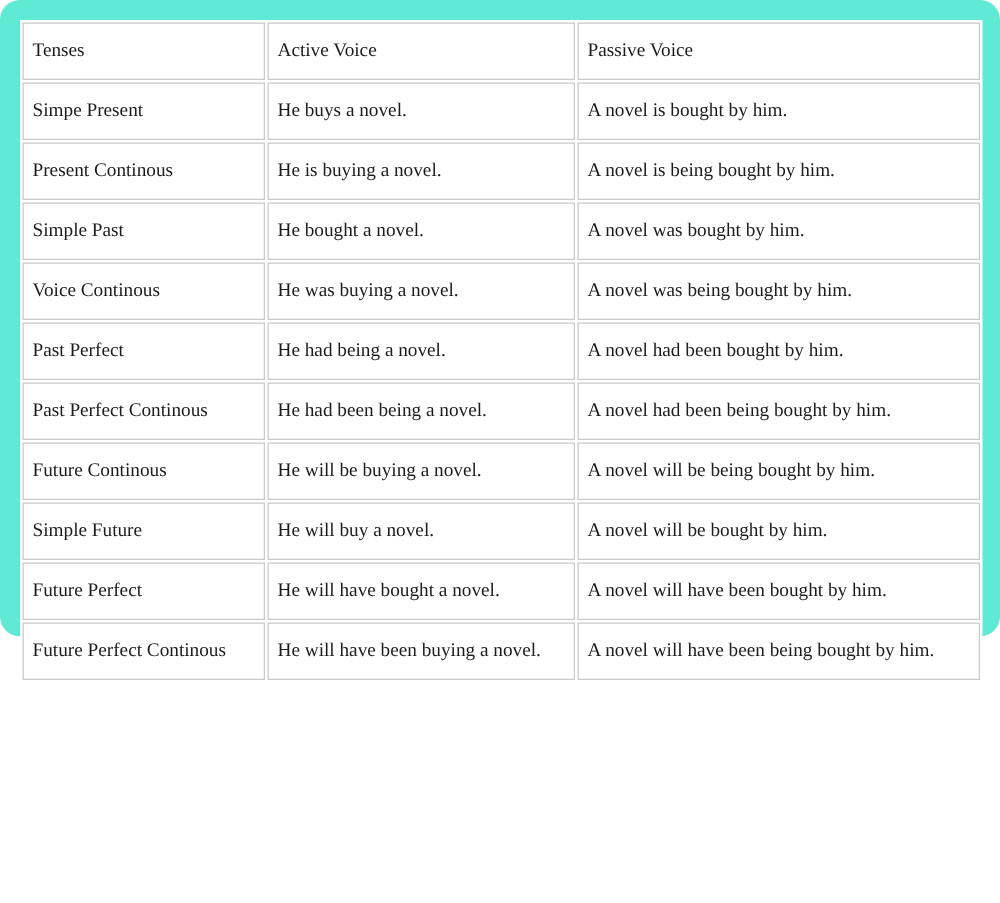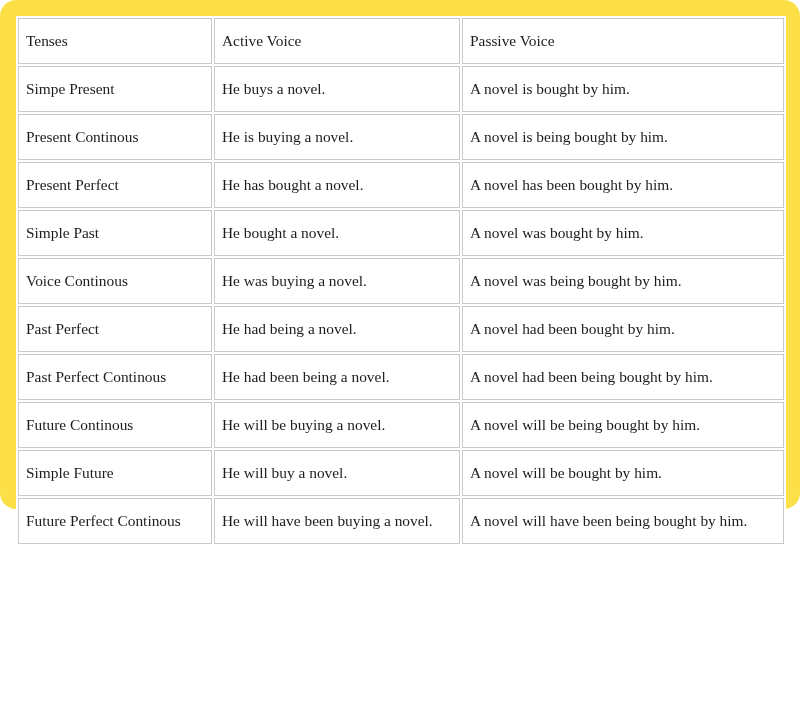--- a/index.html
+++ b/index.html
@@ -11,21 +11,21 @@
     width: 800px;
     height: 722px;
     overflow: hidden;
     font-family: "Liberation Serif", "DejaVu Serif", serif;
     color: #1a1a1a;
   }
   .page {
     position: relative;
     width: 800px;
     height: 509px;
-    background: #fde047;
+    background: #5eead4;
     border-radius: 16px;
   }
   table.voice-table {
     position: absolute;
     left: 16px;
     top: 16px;
     width: 766px;
     border-collapse: separate;
     border-spacing: 2px;
     background: #ffffff;
@@ -72,25 +72,20 @@
           <td class="cell-tense">Simpe Present</td>
           <td class="cell-active">He buys a novel.</td>
           <td class="cell-passive">A novel is bought by him.</td>
         </tr>
         <tr>
           <td class="cell-tense">Present Continous</td>
           <td class="cell-active">He is buying a novel.</td>
           <td class="cell-passive">A novel is being bought by him.</td>
         </tr>
         <tr>
-          <td class="cell-tense">Present Perfect</td>
-          <td class="cell-active">He has bought a novel.</td>
-          <td class="cell-passive">A novel has been bought by him.</td>
-        </tr>
-        <tr>
           <td class="cell-tense">Simple Past</td>
           <td class="cell-active">He bought a novel.</td>
           <td class="cell-passive">A novel was bought by him.</td>
         </tr>
         <tr>
           <td class="cell-tense">Voice Continous</td>
           <td class="cell-active">He was buying a novel.</td>
           <td class="cell-passive">A novel was being bought by him.</td>
         </tr>
         <tr>
@@ -107,19 +102,24 @@
           <td class="cell-tense">Future Continous</td>
           <td class="cell-active">He will be buying a novel.</td>
           <td class="cell-passive">A novel will be being bought by him.</td>
         </tr>
         <tr>
           <td class="cell-tense">Simple Future</td>
           <td class="cell-active">He will buy a novel.</td>
           <td class="cell-passive">A novel will be bought by him.</td>
         </tr>
         <tr>
+          <td class="cell-tense">Future Perfect</td>
+          <td class="cell-active">He will have bought a novel.</td>
+          <td class="cell-passive">A novel will have been bought by him.</td>
+        </tr>
+        <tr>
           <td class="cell-tense">Future Perfect Continous</td>
           <td class="cell-active">He will have been buying a novel.</td>
           <td class="cell-passive">A novel will have been being bought by him.</td>
         </tr>
       </tbody>
   </table>
 </div>
 
 </body></html>

